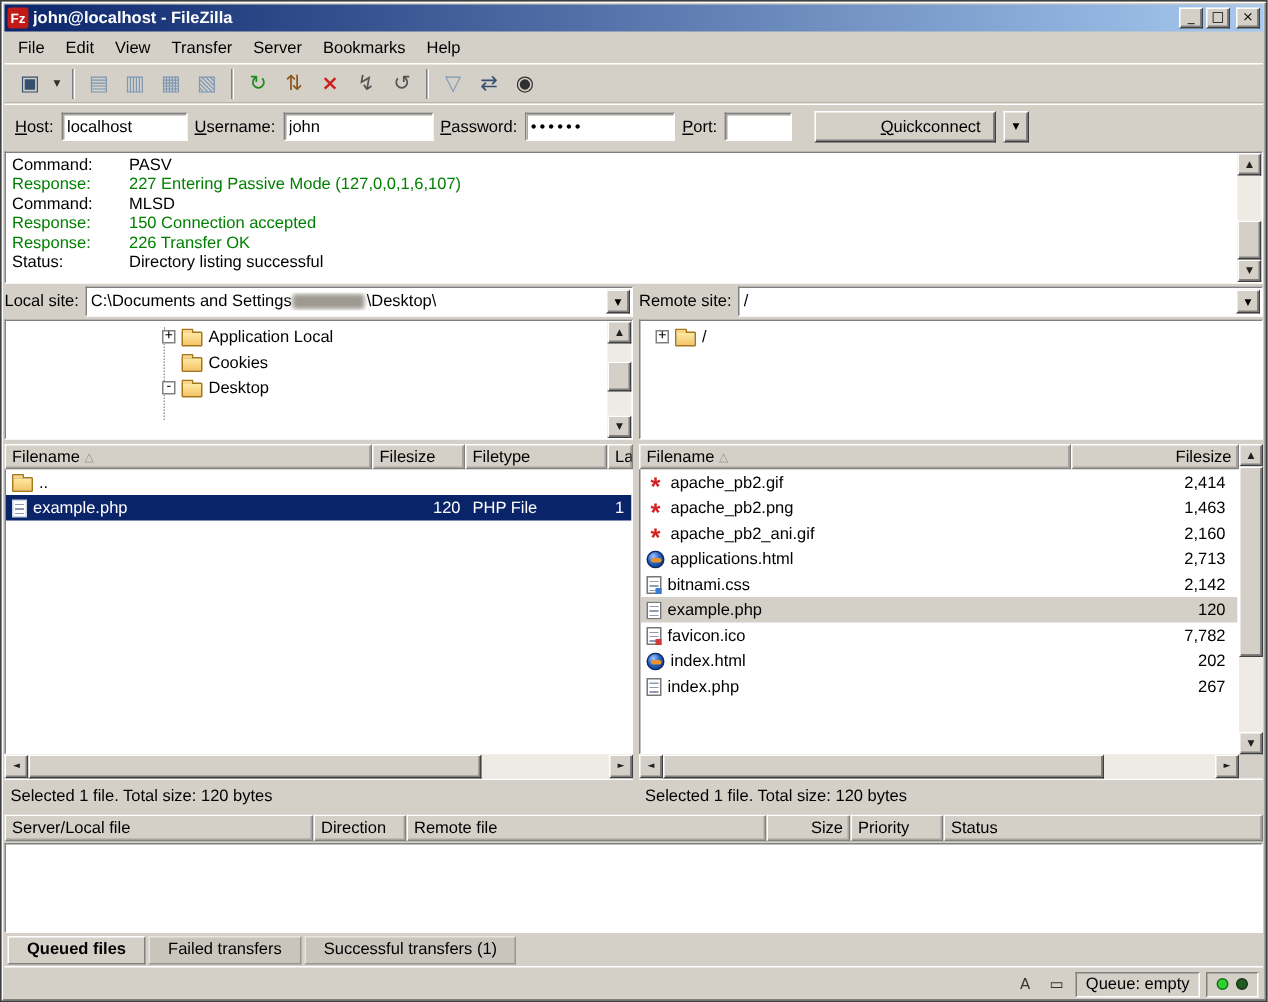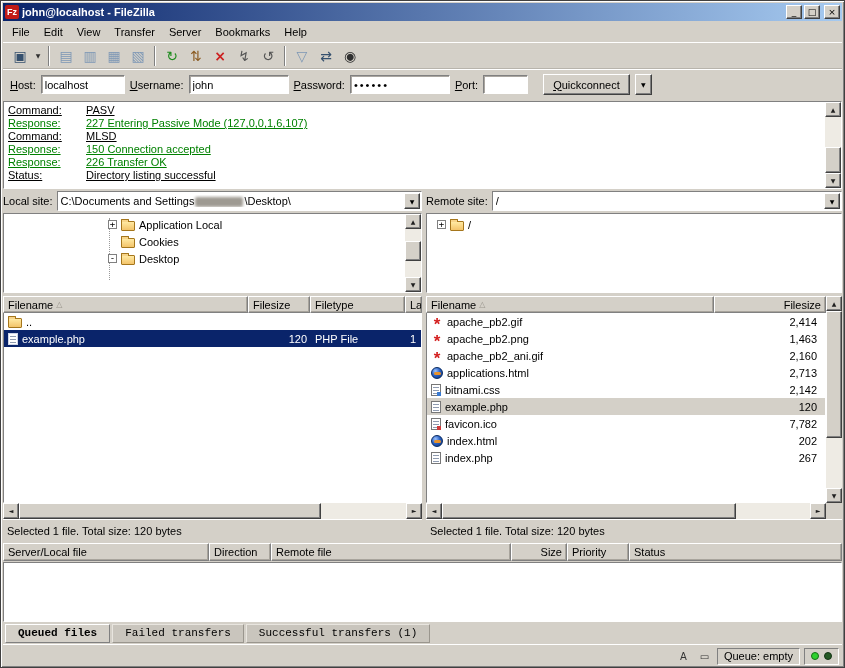--- a/index.html
+++ b/index.html
@@ -41,28 +41,28 @@
   .c-red { color:#cc2020; font-weight:bold; } .c-gray { color:#555; } .c-dark { color:#303030; } .c-warm { color:#8a5a20; }
 
   
   .quickbar { height:30px; flex:0 0 30px; display:flex; align-items:center; gap:5px; padding:0 7px; border-top:1px solid #fff; }
   .qc-label { display:inline-block; }
   .qc-label::first-letter { text-decoration:underline; }
   .qc-input { height:19px; background:#fff; border:1px solid; border-color:#808080 #fff #fff #808080;
               box-shadow: inset 1px 1px 0 #aaa6a0; font-family:inherit; font-size:11px; padding:1px 3px; }
   .qc-pass { letter-spacing:2px; }
   .qc-btn { height:21px; padding:0 9px; margin-left:10px; cursor:default; font-size:11px; }
-  .qc-btn span { display:block; }
+  .qc-btn span { display:block;margin-left:34px; }
   .qc-btn span::first-letter { text-decoration:underline; }
   .qc-dd { width:17px; height:21px; font-size:6px; padding:0; cursor:default; }
 
   
   .log { height:88px; flex:0 0 88px; margin:2px 0; background:#fff; position:relative;
          border:1px solid; border-color:#808080 #fff #fff #808080; padding:2px 20px 2px 4px; overflow:hidden; }
-  .log-line { display:flex; line-height:13px; white-space:nowrap;text-decoration:underline; }
+  .log-line { display:flex; line-height:13px; white-space:nowrap; }
   .log-label { width:78px; flex:0 0 78px; }
   .log-line.response { color:#008000; }
   .vscroll { position:absolute; right:0; top:0; bottom:0; width:16px; background:#eeebe4; display:flex; flex-direction:column; }
   .sb-btn { height:15px; width:16px; flex:0 0 15px; font-size:6px; line-height:6px; padding:0; color:#202020; cursor:default;
             display:flex; align-items:center; justify-content:center; font-family:"DejaVu Sans",sans-serif;
             background:#d4d0c8; border:1px solid; border-color:#fff #404040 #404040 #fff; box-shadow: inset -1px -1px 0 #808080; }
   .sb-track { flex:1; position:relative; }
   .sb-thumb { position:absolute; left:0; right:0; background:#d4d0c8; cursor:default;
               border:1px solid; border-color:#fff #404040 #404040 #fff; box-shadow: inset -1px -1px 0 #808080; }
 
@@ -133,21 +133,21 @@
   .sb-thumb.h { top:0; bottom:0; }
   .vcol { width:16px; flex:0 0 16px; display:flex; flex-direction:column; background:#eeebe4; }
   .corner { height:16px; flex:0 0 16px; background:#d4d0c8; }
 
   .pane-status { height:21px; flex:0 0 21px; display:flex; align-items:center; padding:2px 4px 0; border-top:1px solid #fff;
                  white-space:nowrap; overflow:hidden; }
 
   
   .queue-header { height:18px; flex:0 0 18px; display:flex; margin-top:3px; background:#d4d0c8; overflow:hidden; }
   .queue-body { height:60px; flex:0 0 60px; margin-top:1px; background:#fff; border:1px solid; border-color:#808080 #fff #fff #808080; }
-  .tabs { height:22px; flex:0 0 22px; display:flex; align-items:flex-start; gap:2px; padding:2px 2px 0;font-family:Liberation Mono, monospace; }
+  .tabs { height:22px; flex:0 0 22px; display:flex; align-items:flex-start; gap:2px; padding:2px 2px 0; }
   .tab { padding:2px 12px 3px; background:#c9c5bd; border:1px solid #9a968e; border-top-color:#e8e5df; border-left-color:#e8e5df; cursor:default; }
   .tab.active { background:#d4d0c8; font-weight:bold; border-color:#fff #808080 #808080 #fff; }
 
   
   .statusbar { height:21px; flex:0 0 21px; display:flex; align-items:center; justify-content:flex-end; gap:4px;
                padding:2px 3px 0; border-top:1px solid #fff; }
   .status-icon { width:17px; height:16px; display:flex; align-items:center; justify-content:center; font-size:10px;
                  color:#333; font-family:"DejaVu Sans",sans-serif; border:1px solid transparent; cursor:default; }
   .sb-panel { height:17px; border:1px solid; border-color:#808080 #fff #fff #808080; display:flex; align-items:center;
               padding:0 6px; gap:5px; }

